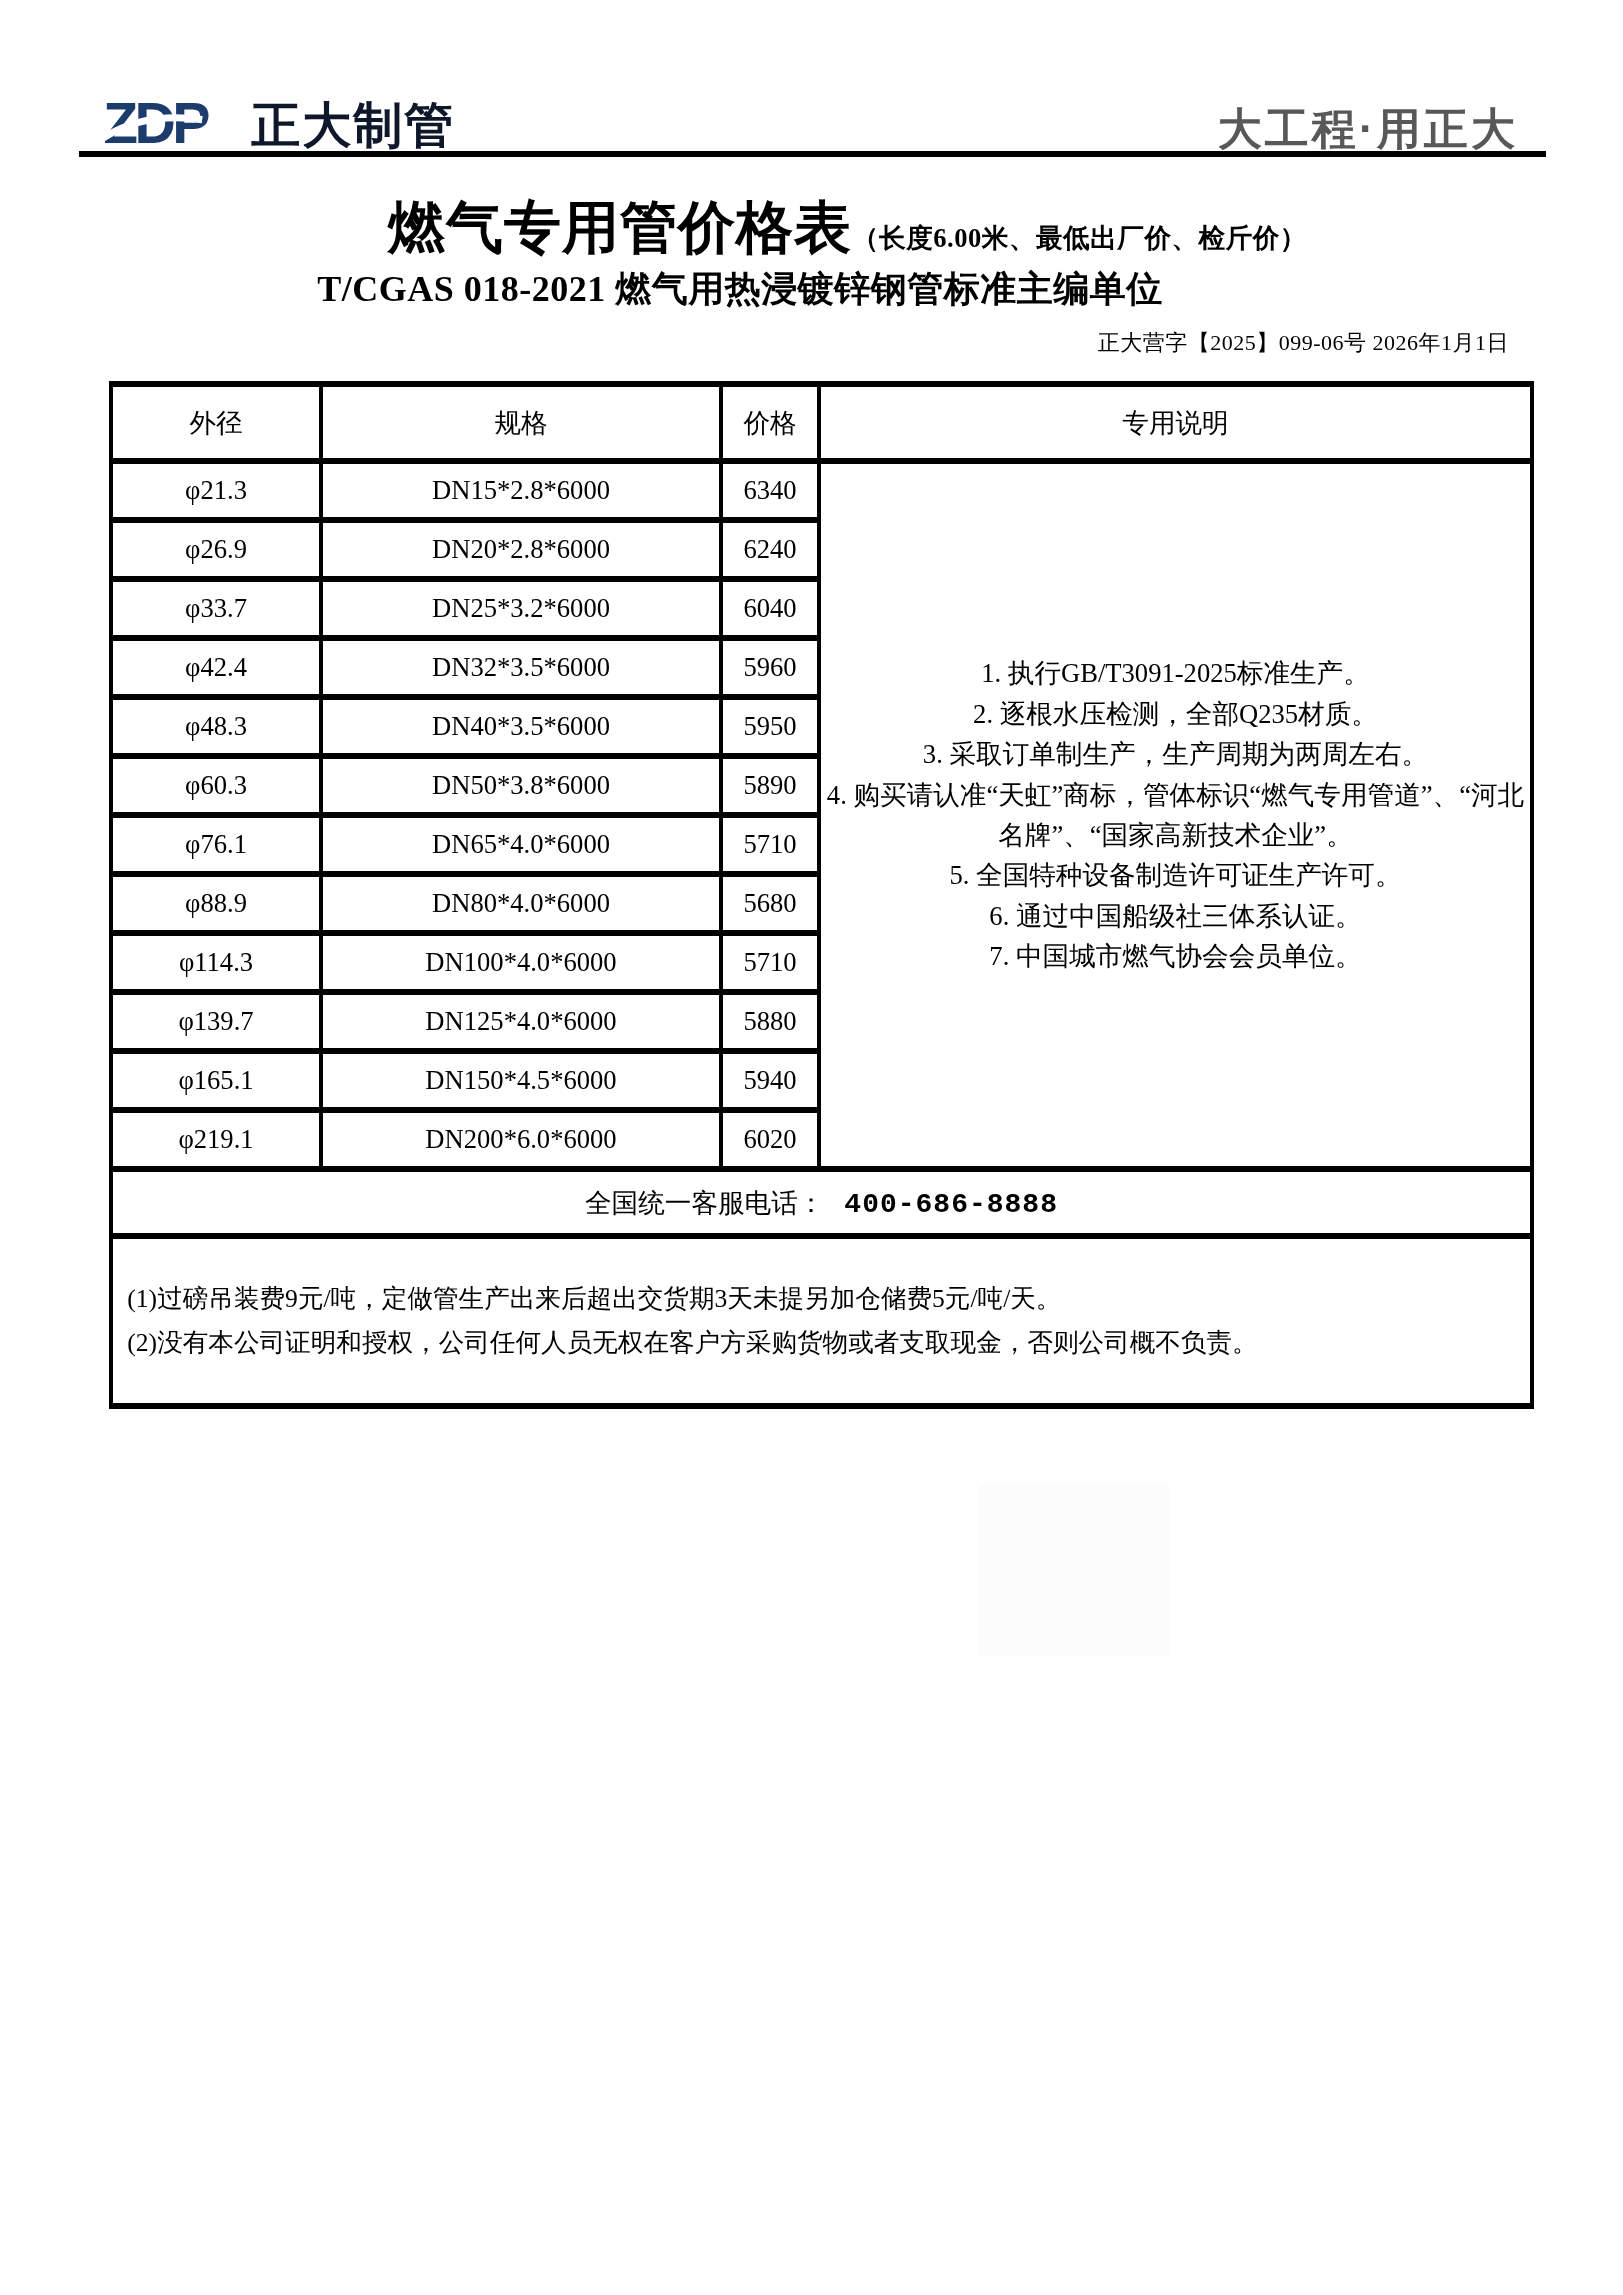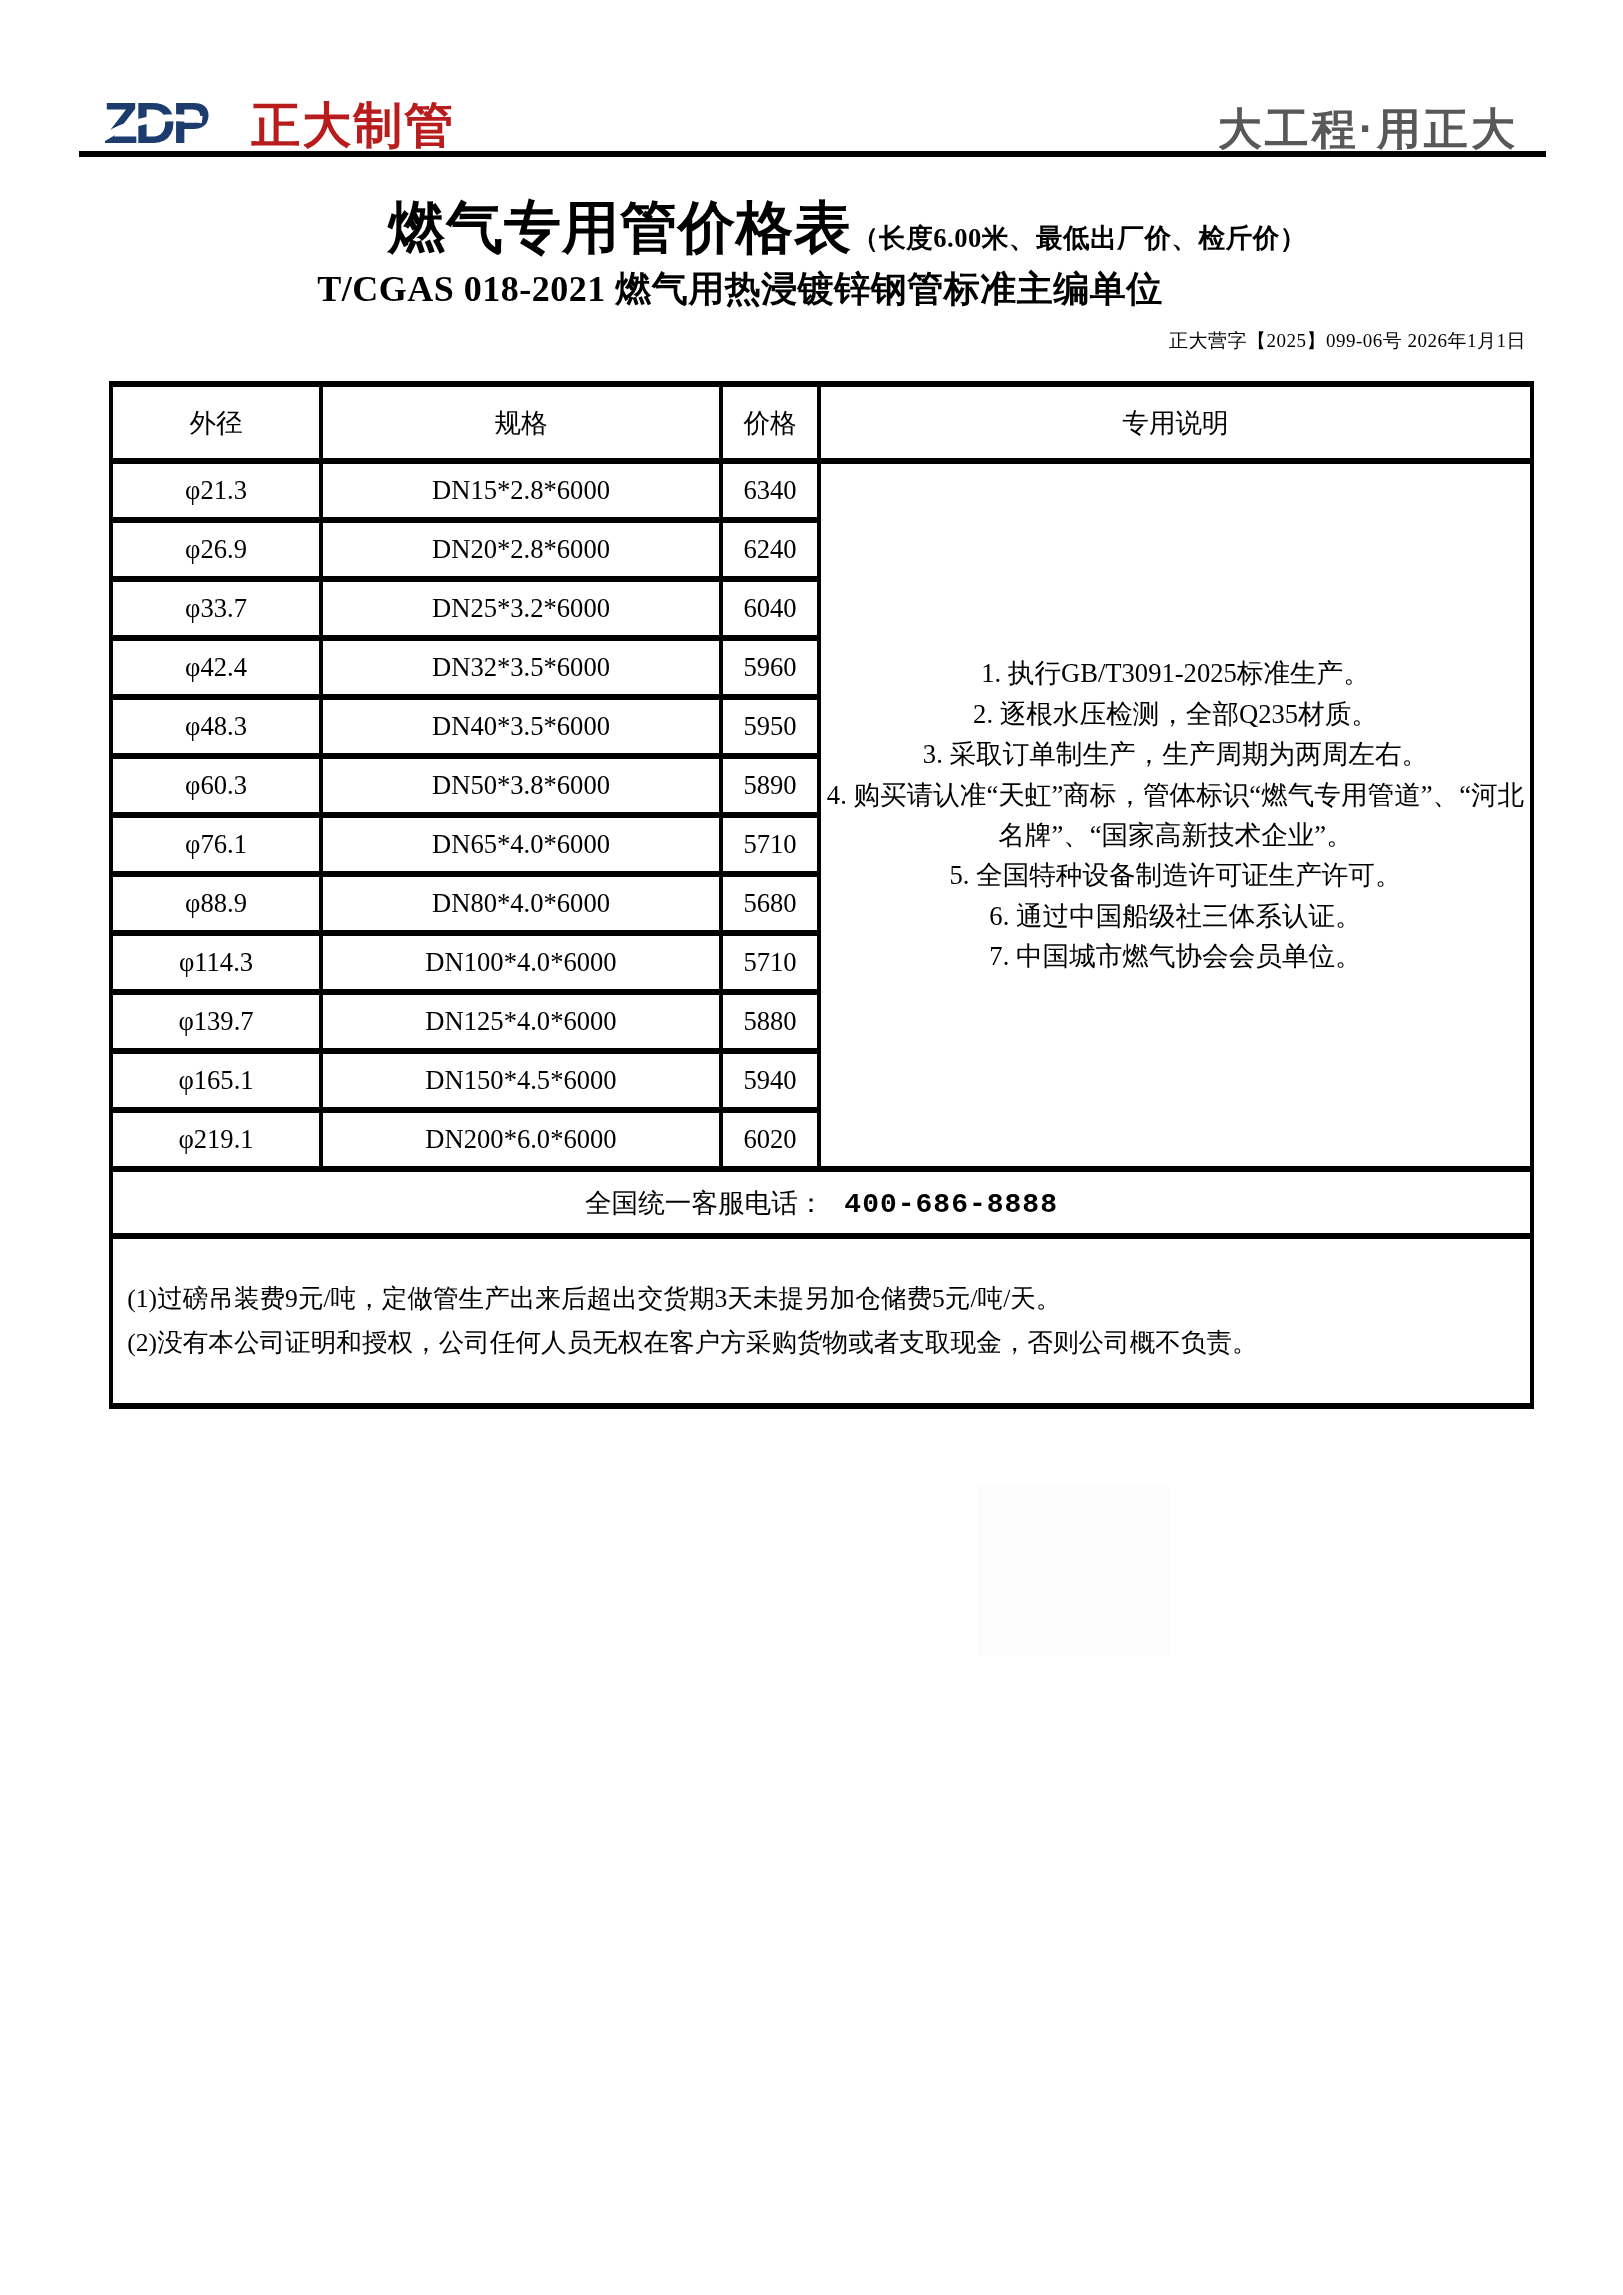--- a/index.html
+++ b/index.html
@@ -5,37 +5,37 @@
   html,body{margin:0;padding:0;}
   body{
     width:1623px;height:2295px;background:#ffffff;position:relative;overflow:hidden;
     font-family:"Liberation Serif","DejaVu Serif",serif;color:#000;
   }
   
   .logo-block{position:absolute;left:105px;top:99px;display:flex;align-items:flex-end;}
   .logo-mark{display:block;}
   .logo-company{
     font-family:"Liberation Sans","DejaVu Sans",sans-serif;font-weight:bold;
-    font-size:49px;line-height:49px;color:#b91c1c;letter-spacing:2px;margin:0 0 -2px 13.3px;
+    font-size:49px;line-height:49px;color:#0f172a;letter-spacing:2px;margin:0 0 -2px 13.3px;
   }
   .slogan{
     position:absolute;right:105px;top:107px;
     font-family:Liberation Sans, sans-serif;font-weight:bold;
     font-size:44px;line-height:44px;color:#595757;letter-spacing:3.1px;
   }
   .header-rule{position:absolute;left:79px;top:151px;width:1467px;height:5.6px;background:#000;}
   
   .title-line{position:absolute;left:0;top:190px;width:1623px;text-align:center;white-space:nowrap;padding-left:36px;}
   .title-main{font-size:57px;font-weight:bold;letter-spacing:1px;}
   .title-paren{font-size:26.6px;font-weight:bold;letter-spacing:0.5px;}
   .red-line{
     position:absolute;left:0;top:265px;width:1480px;text-align:center;
     font-size:36px;font-weight:bold;white-space:nowrap;letter-spacing:0.5px;
   }
-  .doc-line{position:absolute;right:97px;top:328px;font-size:19px;letter-spacing:0.5px;}
+  .doc-line{position:absolute;right:114px;top:328px;font-size:22px;letter-spacing:0.5px;}
   
   .table-wrap{position:absolute;left:109px;top:381px;width:1425px;}
   table.price{
     border-collapse:collapse;width:100%;table-layout:fixed;
   }
   table.price th, table.price td{
     border:4.1px solid #000;border-top-width:6.1px;border-bottom-width:6.1px;
     text-align:center;vertical-align:middle;padding:0;
     font-size:26.6px;font-weight:normal;
   }

